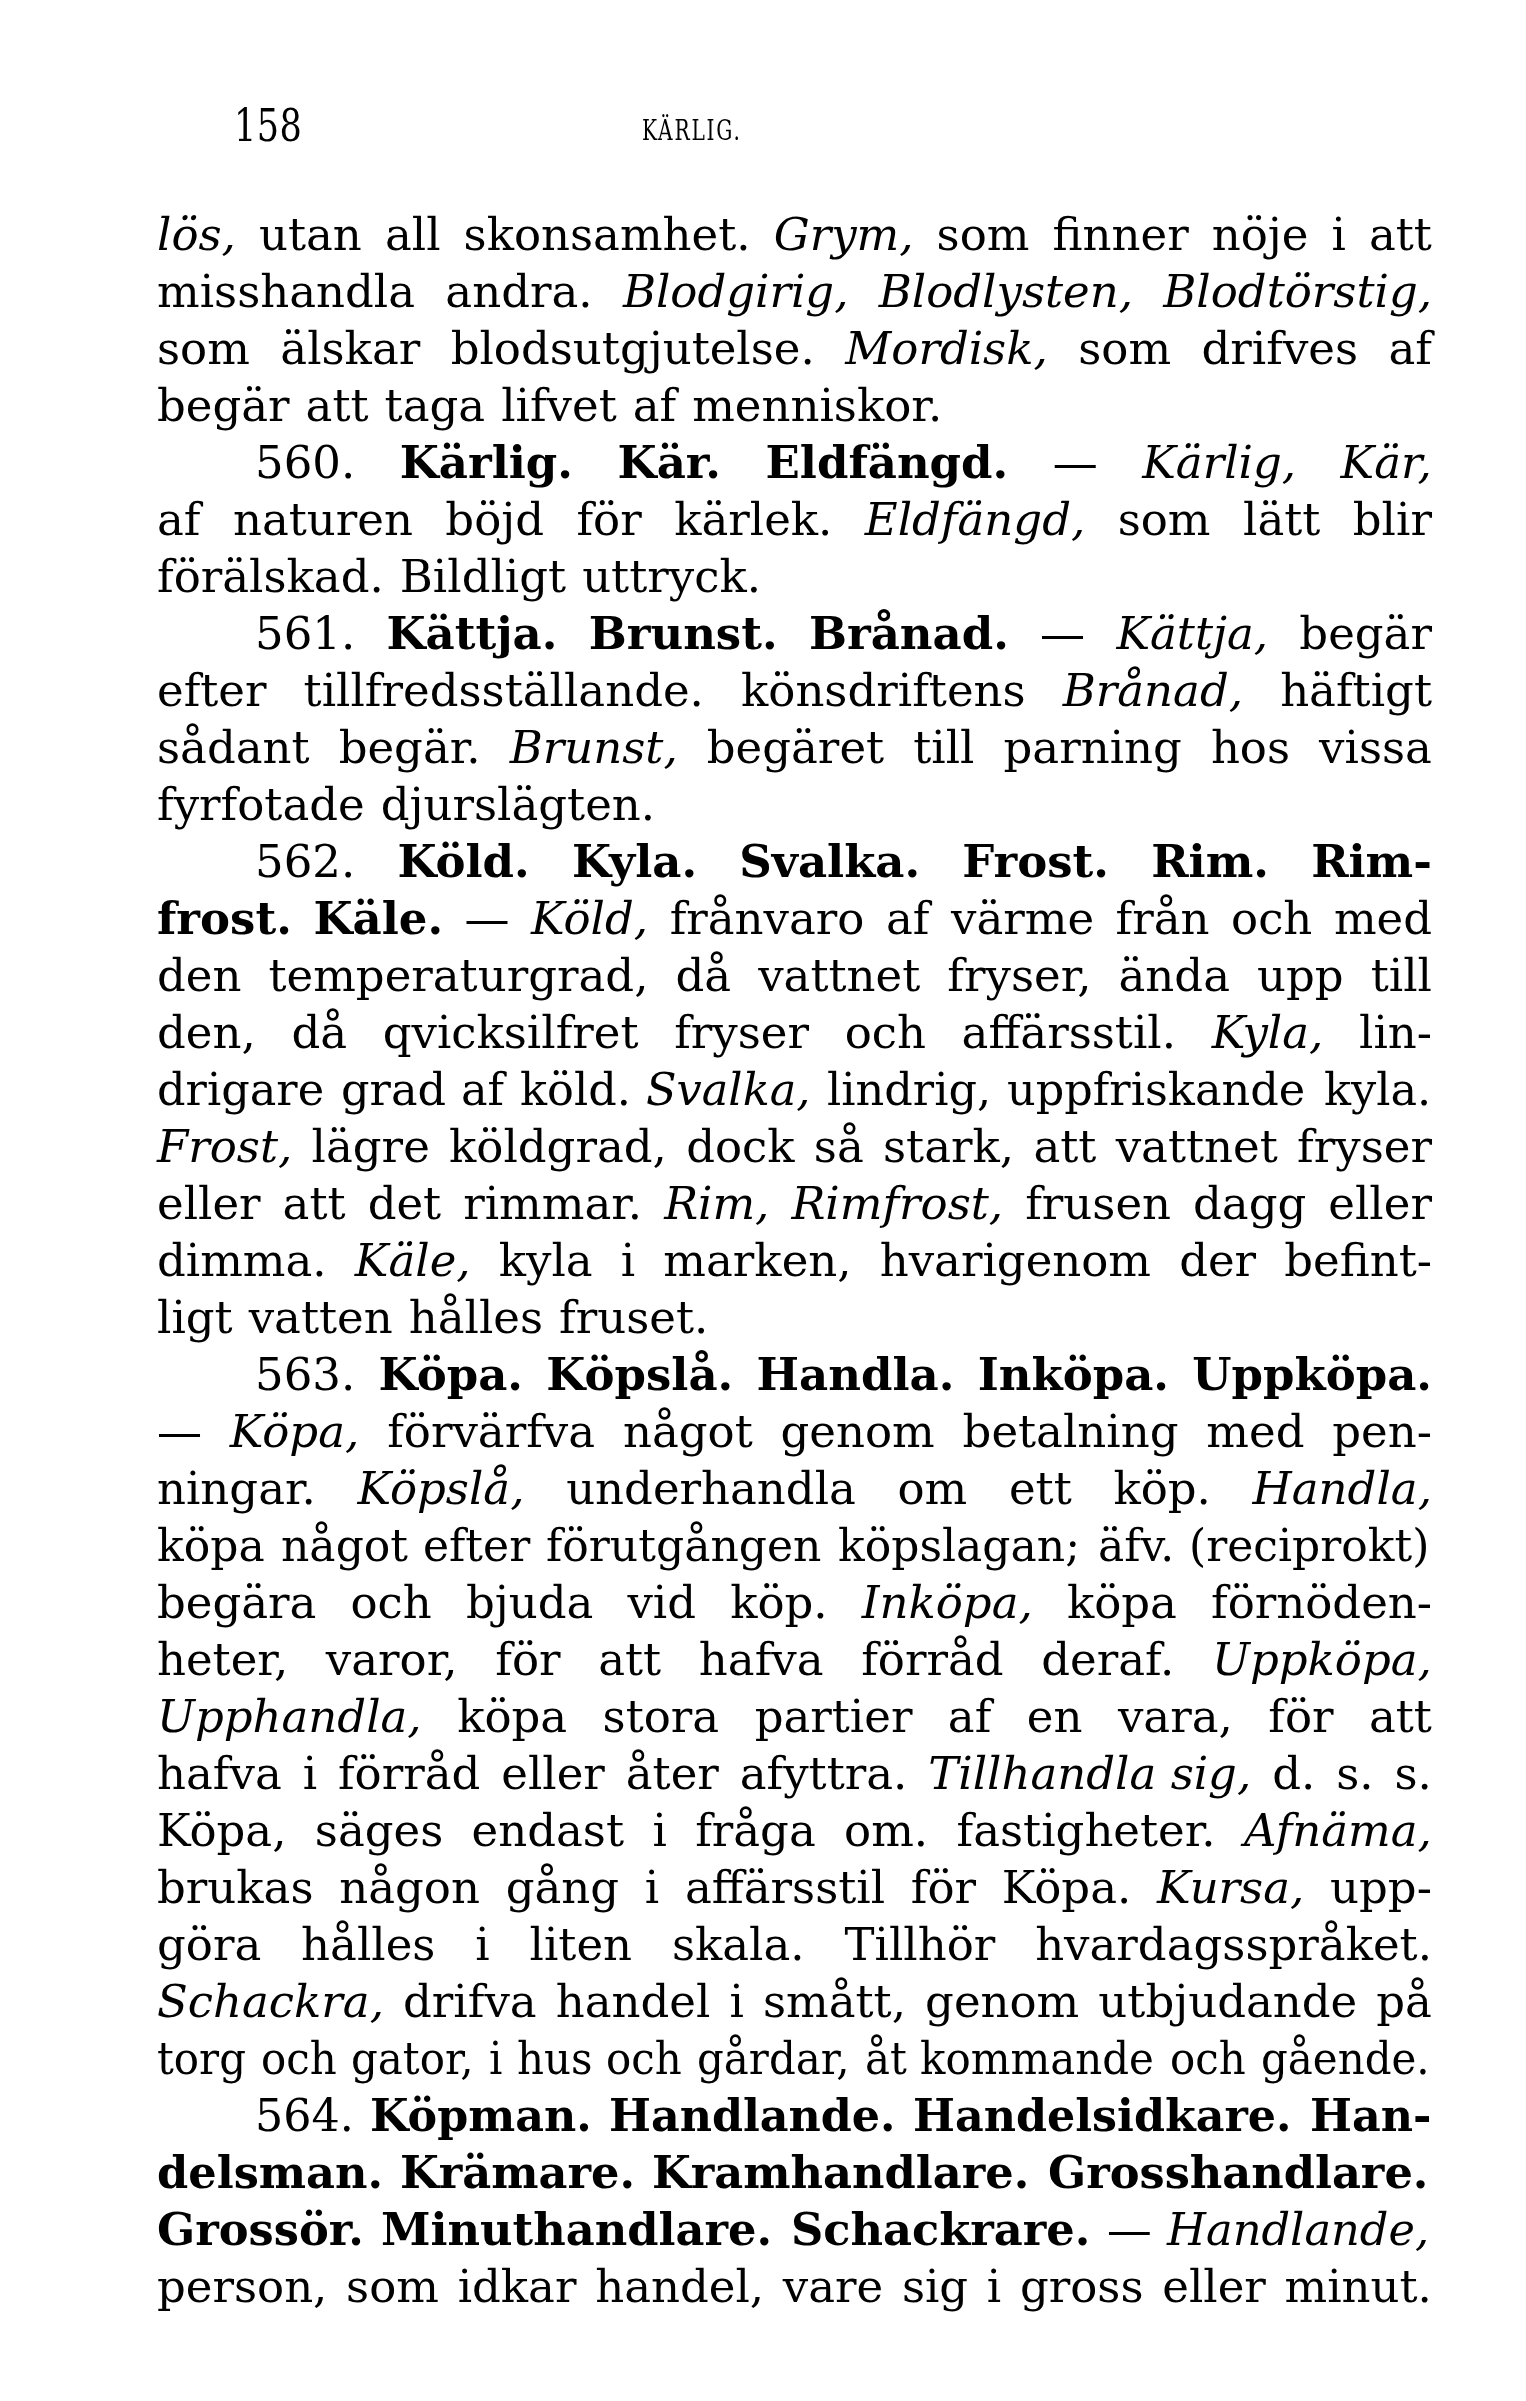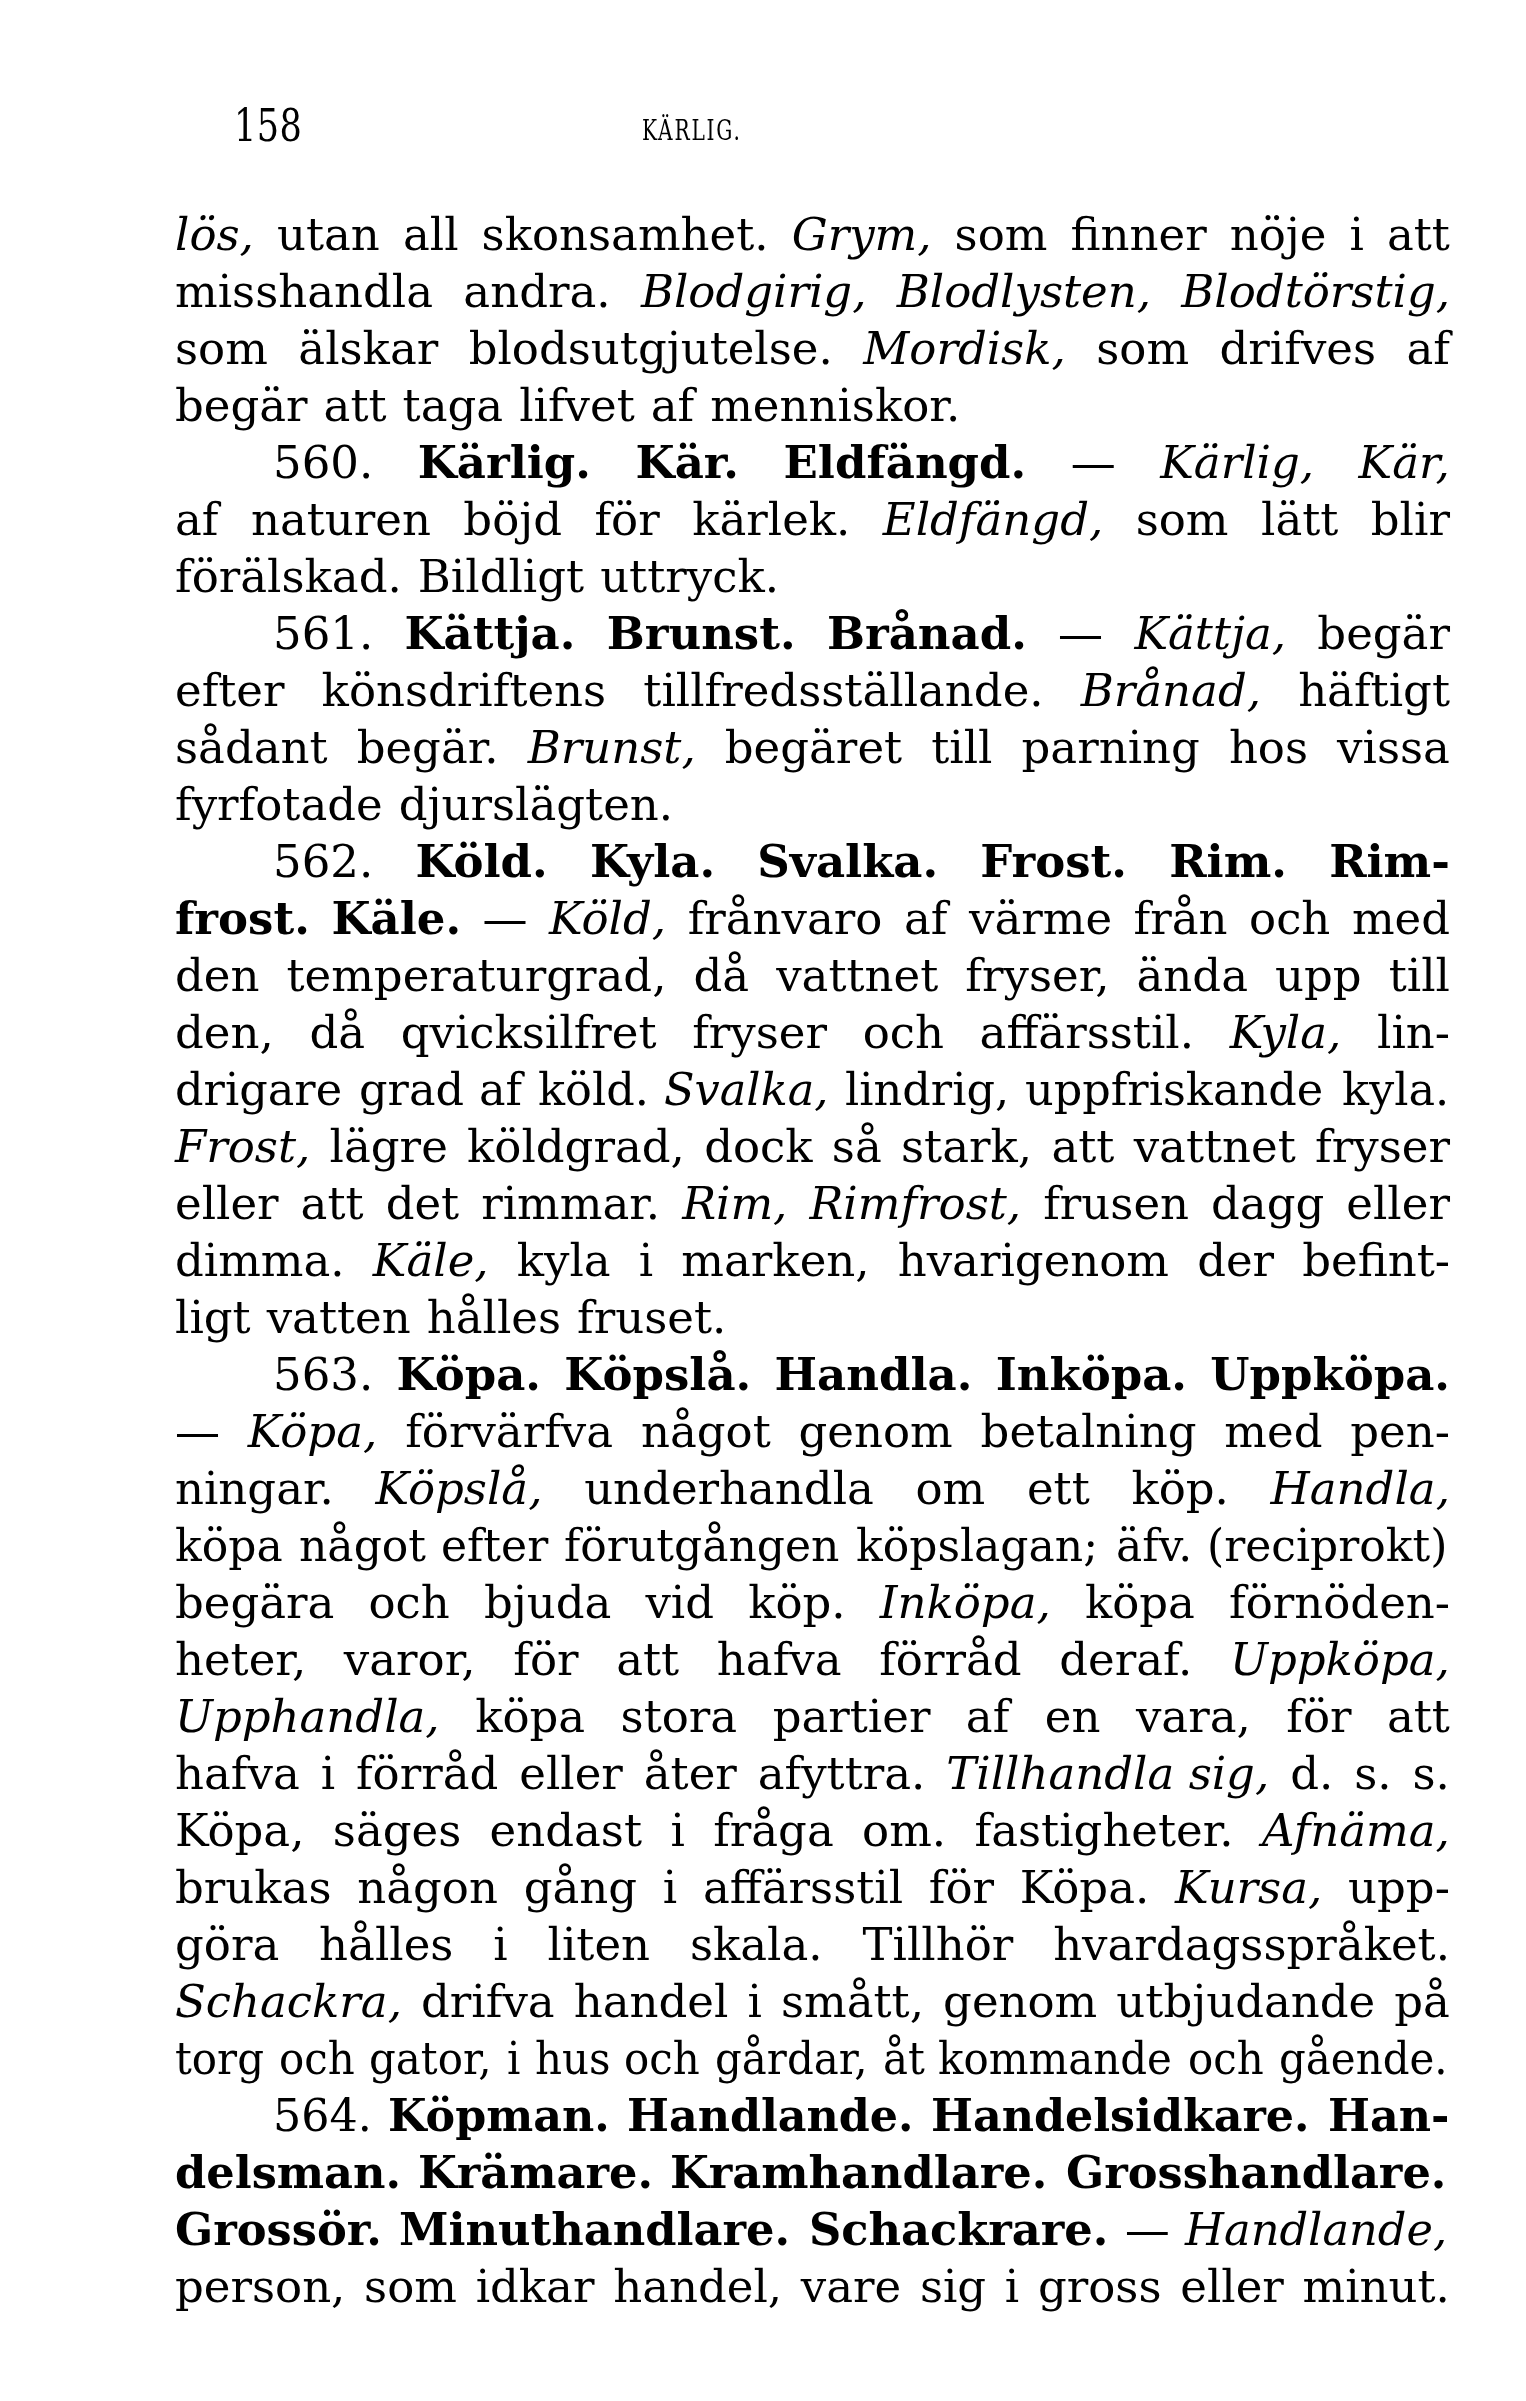--- a/index.html
+++ b/index.html
@@ -1,21 +1,21 @@
 <!DOCTYPE html>
 <html style="font-size:9.8px"><head>
 <meta charset="utf-8">
 <style>
   html, body { margin: 0; padding: 0; background: #ffffff; }
   body { width: 1526px; height: 2401px; position: relative; overflow: hidden; color: #000; font-family: "DejaVu Serif", "Liberation Serif", serif; }
   .page { position: absolute; left: 0; top: 0; width: 1526px; height: 2401px; }
   .header { position: absolute; top: 92px; left: 0; width: 1526px; height: 68px; }
   .page-number { position: absolute; left: 234px; top: 0; font-size: 45px; line-height: 68px; letter-spacing: 0.6px; transform: scaleX(0.78); transform-origin: left center; }
   .running-head { position: absolute; left: 642px; top: 13.5px; font-size: 28px; line-height: 49px; letter-spacing: 2.5px; transform: scaleX(0.72); transform-origin: left center; }
-  .body-text { position: absolute; left: 175px; top: 206px; width: 1275px; }
+  .body-text { position: absolute; left: 157px; top: 206px; width: 1275px; }
   .line { height: 57px; line-height: 57px; font-size: 45px; white-space: nowrap; display: flex; justify-content: space-between; transform-origin: left center; }
   .line.last { justify-content: flex-start; gap: 16px; }
   .line.indent { padding-left: 98px; }
   .w { display: inline-block; }
   .i { font-style: italic; }
   .b { font-weight: bold; }
 </style>
 </head>
 <body>
 
@@ -90,22 +90,22 @@
         <span class="w">561.</span>
         <span class="w b">Kättja.</span>
         <span class="w b">Brunst.</span>
         <span class="w b">Brånad.</span>
         <span class="w">—</span>
         <span class="w i">Kättja,</span>
         <span class="w">begär</span>
       </div>
       <div class="line">
         <span class="w">efter</span>
+        <span class="w">tillfredsställande.</span>
         <span class="w">könsdriftens</span>
-        <span class="w">tillfredsställande.</span>
         <span class="w i">Brånad,</span>
         <span class="w">häftigt</span>
       </div>
       <div class="line">
         <span class="w">sådant</span>
         <span class="w">begär.</span>
         <span class="w i">Brunst,</span>
         <span class="w">begäret</span>
         <span class="w">till</span>
         <span class="w">parning</span>

